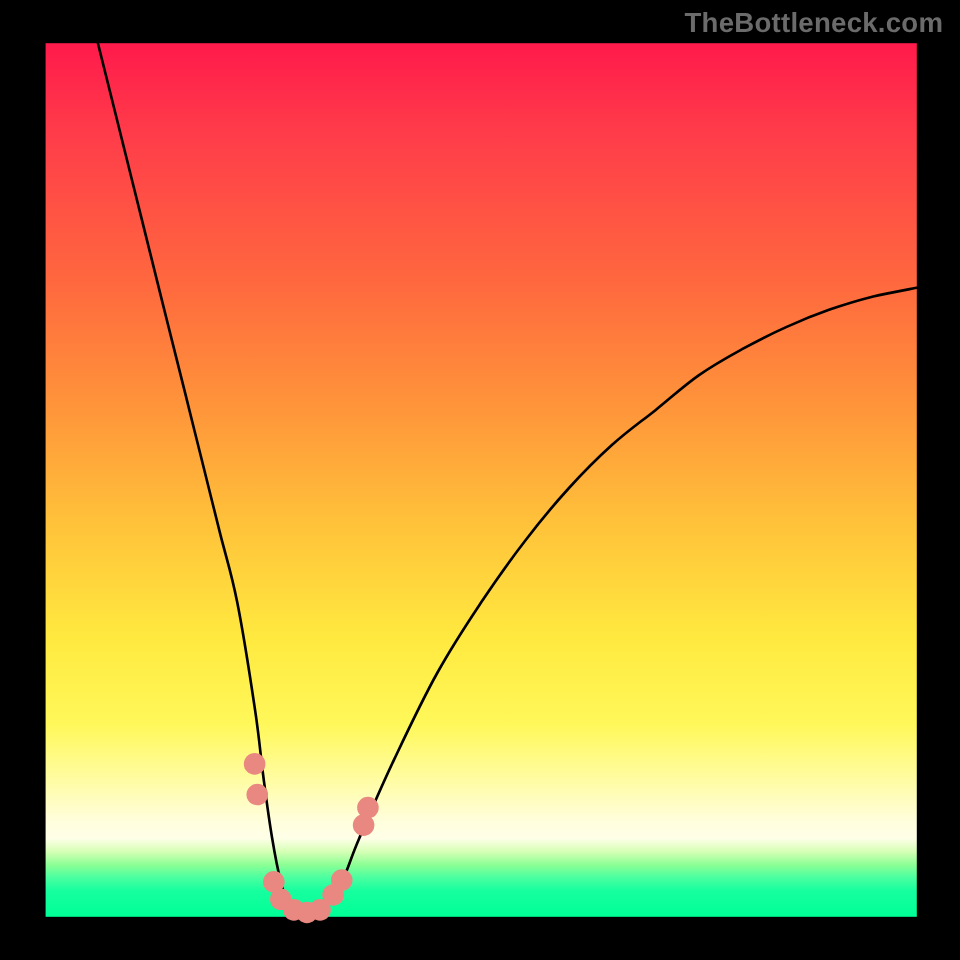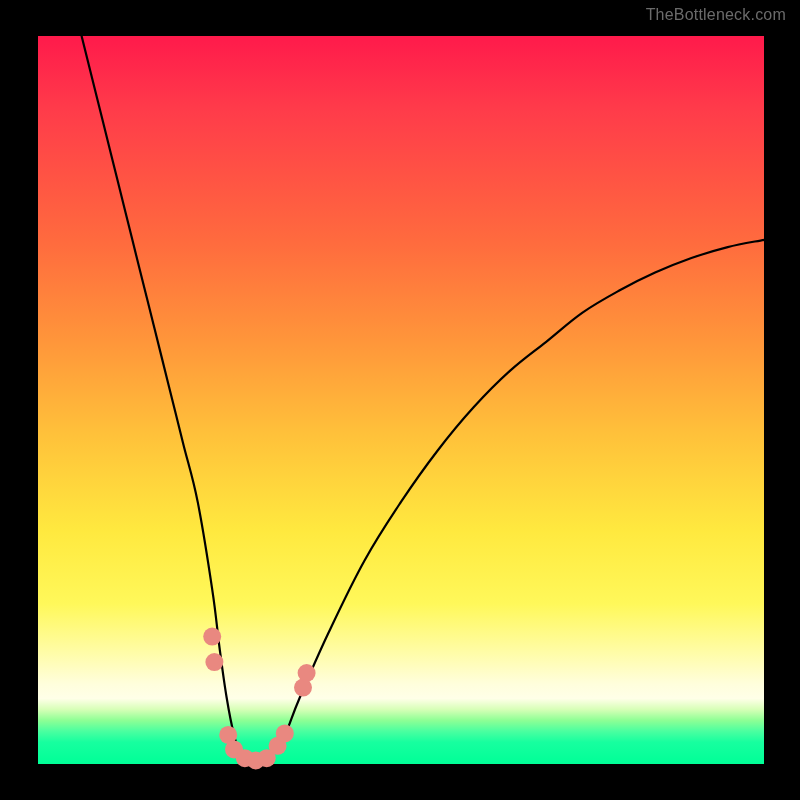--- a/index.html
+++ b/index.html
@@ -43,22 +43,22 @@
       #4bffa0 95.5%,
       #17ff9f 97%,
       #00ff97 100%
     );
   }
   .watermark {
     position: absolute;
     top: 6px;
     right: 14px;
     color: #6b6b6b;
-    font-size: 16px;
-    font-weight: 400;
+    font-size: 23px;
+    font-weight: 700;
     letter-spacing: 0.2px;
     user-select: none;
     text-align: center;
   }
   svg.curve {
     position: absolute;
     left: 0;
     top: 0;
     width: 726px;
     height: 728px;

